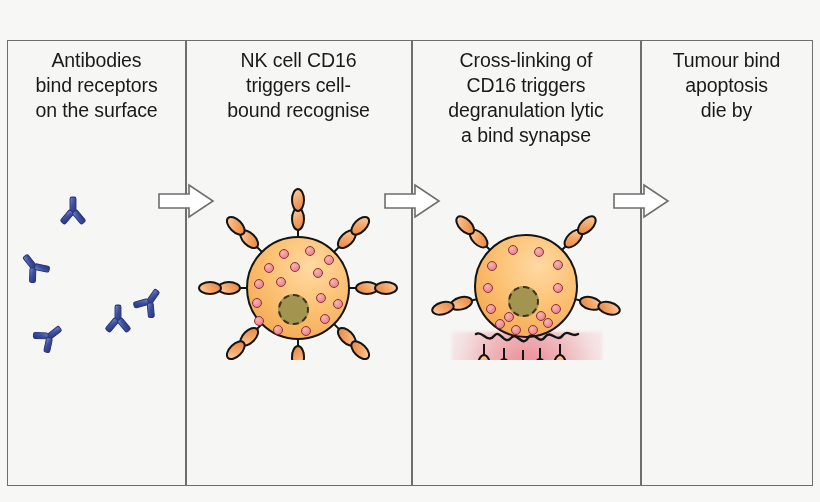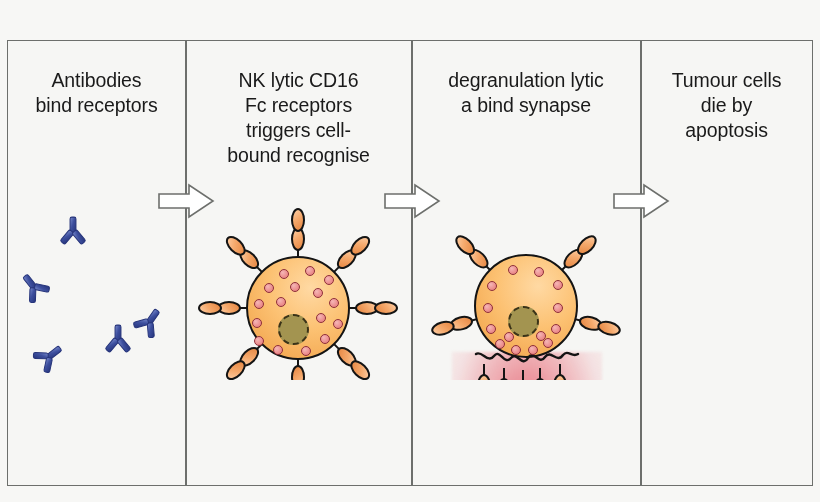--- a/index.html
+++ b/index.html
@@ -16,21 +16,21 @@
     width:806px;height:446px;
     border:1.5px solid #6d6f6c;
     background:#f6f6f4;
     box-sizing:border-box;
   }
   .divider{
     position:absolute;top:40px;width:1.5px;height:446px;
     background:#6d6f6c;
   }
 
-  .panel{position:absolute;top:56px;height:324px;box-sizing:border-box;overflow:hidden;}
+  .panel{position:absolute;top:36px;height:324px;box-sizing:border-box;overflow:hidden;}
   .caption{
     position:absolute;left:0;right:0;top:12px;
     text-align:center;
     font-size:19.5px;
     line-height:25px;
     color:#1a1a1a;
     padding:0 6px;
     box-sizing:border-box;
     letter-spacing:-0.1px;
   }
@@ -100,20 +100,21 @@
 
   <div class="frame"></div>
   <div class="divider" style="left:185px;"></div>
   <div class="divider" style="left:411px;"></div>
   <div class="divider" style="left:640px;"></div>
 
   <div class="panel" style="left:8px;width:177px;">
     <div class="caption">
       <div>Antibodies</div>
       <div>bind receptors</div>
+      <div>on the surface</div>
     </div>
 
     <svg class="ab" style="left:0;top:160px;" width="180" height="190">
       <defs>
         <linearGradient id="abg" x1="0" y1="0" x2="1" y2="1">
           <stop offset="0%" stop-color="#7b8ccd"></stop>
           <stop offset="45%" stop-color="#3d4f9e"></stop>
           <stop offset="100%" stop-color="#26347a"></stop>
         </linearGradient>
       </defs>
@@ -213,22 +214,21 @@
   </div>
 
   <div class="arrow" style="left:157px;">
     <svg width="58" height="36" viewBox="0 0 58 36">
       <polygon points="2,11 32,11 32,2 56,18 32,34 32,25 2,25" fill="#ffffff" stroke="#6d6f6c" stroke-width="1.6" stroke-linejoin="miter"></polygon>
     </svg>
   </div>
 
   <div class="panel" style="left:186px;width:225px;">
     <div class="caption">
-      <div>NK lytic CD16</div>
-      <div>Fc receptors</div>
+      <div>NK cell CD16</div>
       <div>triggers cell-</div>
       <div>bound recognise</div>
     </div>
 
     <svg style="position:absolute;left:0;top:160px;" width="225" height="200">
       <defs>
         <linearGradient id="cdg" x1="0" y1="0" x2="0.4" y2="1">
           <stop offset="0%" stop-color="#ffd4ae"></stop>
           <stop offset="55%" stop-color="#f5a96c"></stop>
           <stop offset="100%" stop-color="#e98d4a"></stop>
@@ -385,20 +385,22 @@
   </div>
 
   <div class="arrow" style="left:383px;">
     <svg width="58" height="36" viewBox="0 0 58 36">
       <polygon points="2,11 32,11 32,2 56,18 32,34 32,25 2,25" fill="#ffffff" stroke="#6d6f6c" stroke-width="1.6" stroke-linejoin="miter"></polygon>
     </svg>
   </div>
 
   <div class="panel" style="left:412px;width:228px;">
     <div class="caption">
+      <div>Cross-linking of</div>
+      <div>CD16 triggers</div>
       <div>degranulation lytic</div>
       <div>a bind synapse</div>
     </div>
 
     <div class="glow" style="left:40px;top:296px;width:150px;height:150px;"></div>
 
     <svg style="position:absolute;left:0;top:170px;" width="228" height="190">
       <defs>
         <linearGradient id="cdg3" x1="0" y1="0" x2="0.4" y2="1">
           <stop offset="0%" stop-color="#ffd4ae"></stop>
@@ -564,23 +566,23 @@
   </div>
 
   <div class="arrow" style="left:612px;">
     <svg width="58" height="36" viewBox="0 0 58 36">
       <polygon points="2,11 32,11 32,2 56,18 32,34 32,25 2,25" fill="#ffffff" stroke="#6d6f6c" stroke-width="1.6" stroke-linejoin="miter"></polygon>
     </svg>
   </div>
 
   <div class="panel" style="left:641px;width:171px;">
     <div class="caption">
-      <div>Tumour cells</div>
+      <div>Tumour bind</div>
+      <div>apoptosis</div>
       <div>die by</div>
-      <div>apoptosis</div>
     </div>
 
     <svg class="apoptotic" style="left:0;top:370px;" width="171" height="110">
       <defs>
         <linearGradient id="apop" x1="0" y1="0.1" x2="0.85" y2="1">
           <stop offset="0%" stop-color="#2b4423"></stop>
           <stop offset="38%" stop-color="#6b9b52"></stop>
           <stop offset="62%" stop-color="#8cb86a"></stop>
           <stop offset="100%" stop-color="#24381e"></stop>
         </linearGradient>

